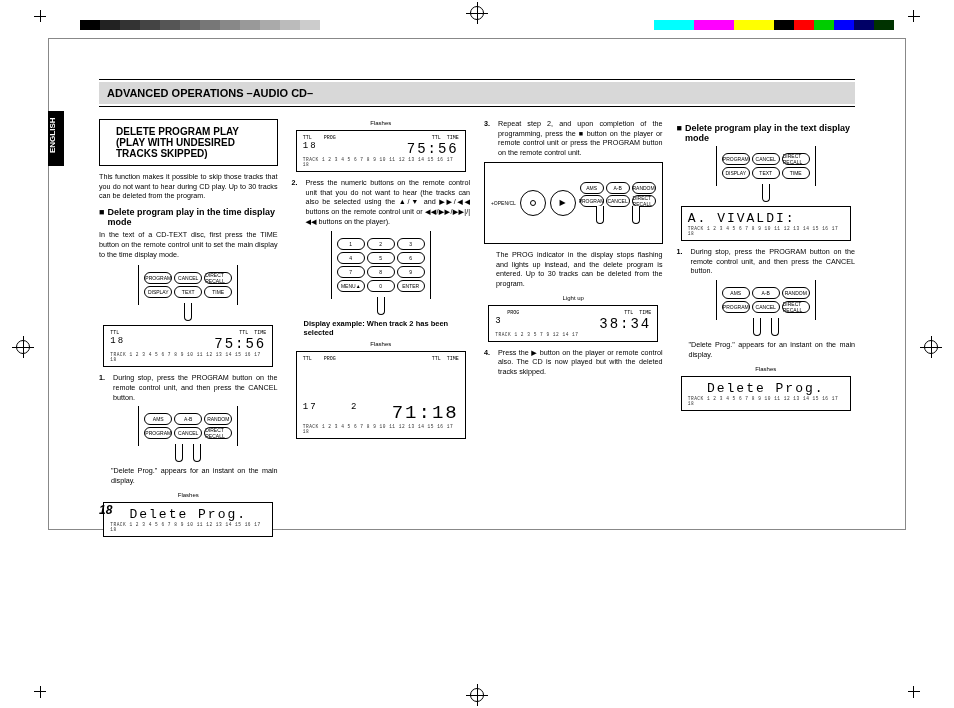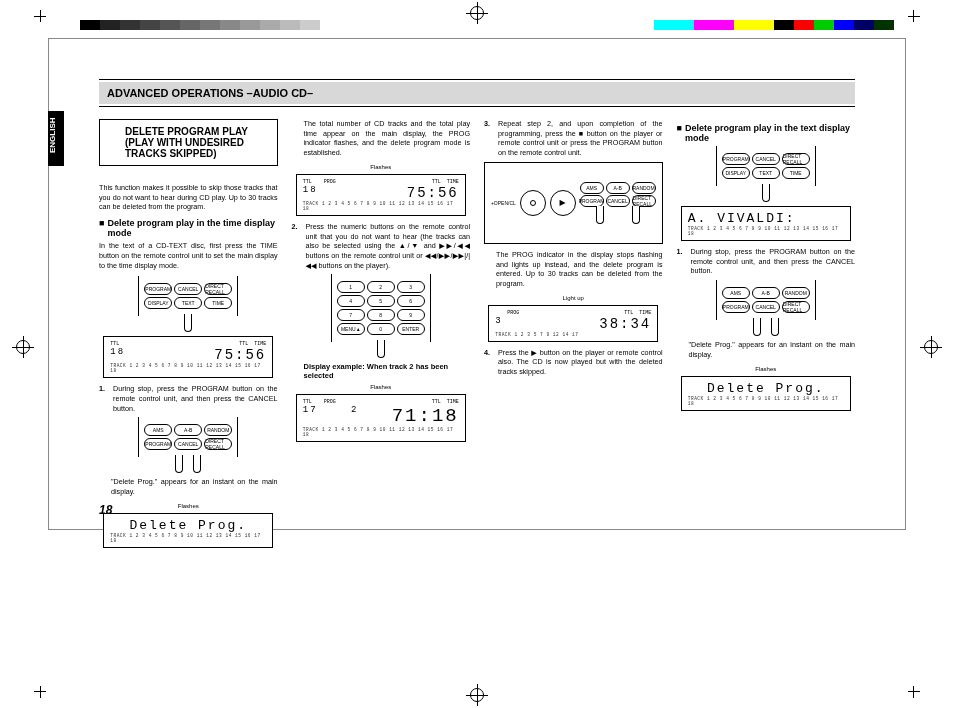--- a/index.html
+++ b/index.html
@@ -39,21 +39,21 @@
   .page { position: absolute; top: 38px; left: 48px; width: 858px; height: 492px; border: 0.5px solid #888; padding: 40px 50px 20px 50px; }
 
   .lang-tab { position: absolute; top: 72px; left: -1px; width: 16px; height: 55px; background: #000; color: #fff; writing-mode: vertical-rl; text-orientation: mixed; font-size: 8px; font-weight: bold; text-align: center; padding-top: 6px; transform: rotate(180deg); }
 
   .heading-bar { border-top: 1px solid #000; border-bottom: 1px solid #000; margin-bottom: 12px; }
   .heading-bar-inner { background: #d8d8d8; padding: 5px 8px; font-weight: bold; font-size: 11px; margin: 2px 0; }
 
   .columns { display: flex; gap: 14px; }
   .col { flex: 1; min-width: 0; }
 
-  .box-title { border: 1px solid #000; padding: 6px 25px; font-weight: bold; font-size: 10px; margin-bottom: 17px; }
+  .box-title { border: 1px solid #000; padding: 6px 16px; font-weight: bold; font-size: 10px; margin-bottom: 6px; }
 
   .body-text { font-size: 7.2px; line-height: 1.35; margin-bottom: 6px; text-align: justify; }
   .sub-head { font-weight: bold; font-size: 9px; margin: 4px 0 3px 0; display: flex; align-items: flex-start; gap: 3px; }
   .sub-head .sq { font-size: 9px; }
 
   .num-step { display: flex; gap: 4px; font-size: 7.2px; line-height: 1.35; margin-bottom: 4px; text-align: justify; }
   .num-step .n { font-weight: bold; min-width: 10px; }
 
   .diagram-box { border: 1px solid #000; padding: 4px 6px; margin: 4px auto 6px auto; font-family: "Courier New", monospace; font-size: 9px; position: relative; background: #fff; }
   .tiny-ticks { font-size: 4.5px; letter-spacing: 0.5px; color: #333; }
@@ -182,21 +182,20 @@
 
       <div class="body-text" style="padding-left:12px;">"Delete Prog." appears for an instant on the main display.</div>
       <div class="caption">Flashes</div>
       <div class="diagram-box" style="width:170px;">
         <div class="dotmatrix" style="font-size:13px;text-align:center;">Delete Prog.</div>
         <div class="tiny-ticks">TRACK  1 2  3 4  5 6  7 8  9 10  11 12  13 14  15 16  17 18</div>
       </div>
     </div>
 
     <div class="col">
-      <div class="body-text" style="padding-left:12px;">The total number of CD tracks and the total play time appear on the main display, the PROG indicator flashes, and the delete program mode is established.</div>
       <div class="caption">Flashes</div>
       <div class="diagram-box" style="width:170px;">
         <div style="display:flex;justify-content:space-between;font-size:5px;">
             <span>TTL&nbsp;&nbsp;&nbsp;&nbsp;PROG</span>
             <span>TTL&nbsp;&nbsp;TIME</span>
           </div>
         <div style="display:flex;justify-content:space-between;">
             <span class="dotmatrix">18</span>
             <span class="dotmatrix" style="font-size:14px">75:56</span>
           </div>
@@ -230,21 +229,21 @@
           </div>
       </div>
 
       <div style="font-weight:bold;font-size:7.5px;padding-left:12px;margin:4px 0;">Display example: When track 2 has been selected</div>
       <div class="caption">Flashes</div>
       <div class="diagram-box" style="width:170px;">
         <div style="display:flex;justify-content:space-between;font-size:5px;">
             <span>TTL&nbsp;&nbsp;&nbsp;&nbsp;PROG</span>
             <span>TTL&nbsp;&nbsp;TIME</span>
           </div>
-        <div style="display:flex;justify-content:space-between;">
+        <div style="display:flex;justify-content:space-between;margin-top:40px;">
             <span class="dotmatrix">17</span>
             <span class="dotmatrix">2</span>
             <span class="dotmatrix" style="font-size:19px">71:18</span>
           </div>
         <div class="tiny-ticks">TRACK  1 2  3 4  5 6  7 8  9 10  11 12  13 14  15 16  17 18</div>
       </div>
     </div>
 
     <div class="col">
       <div class="num-step">

